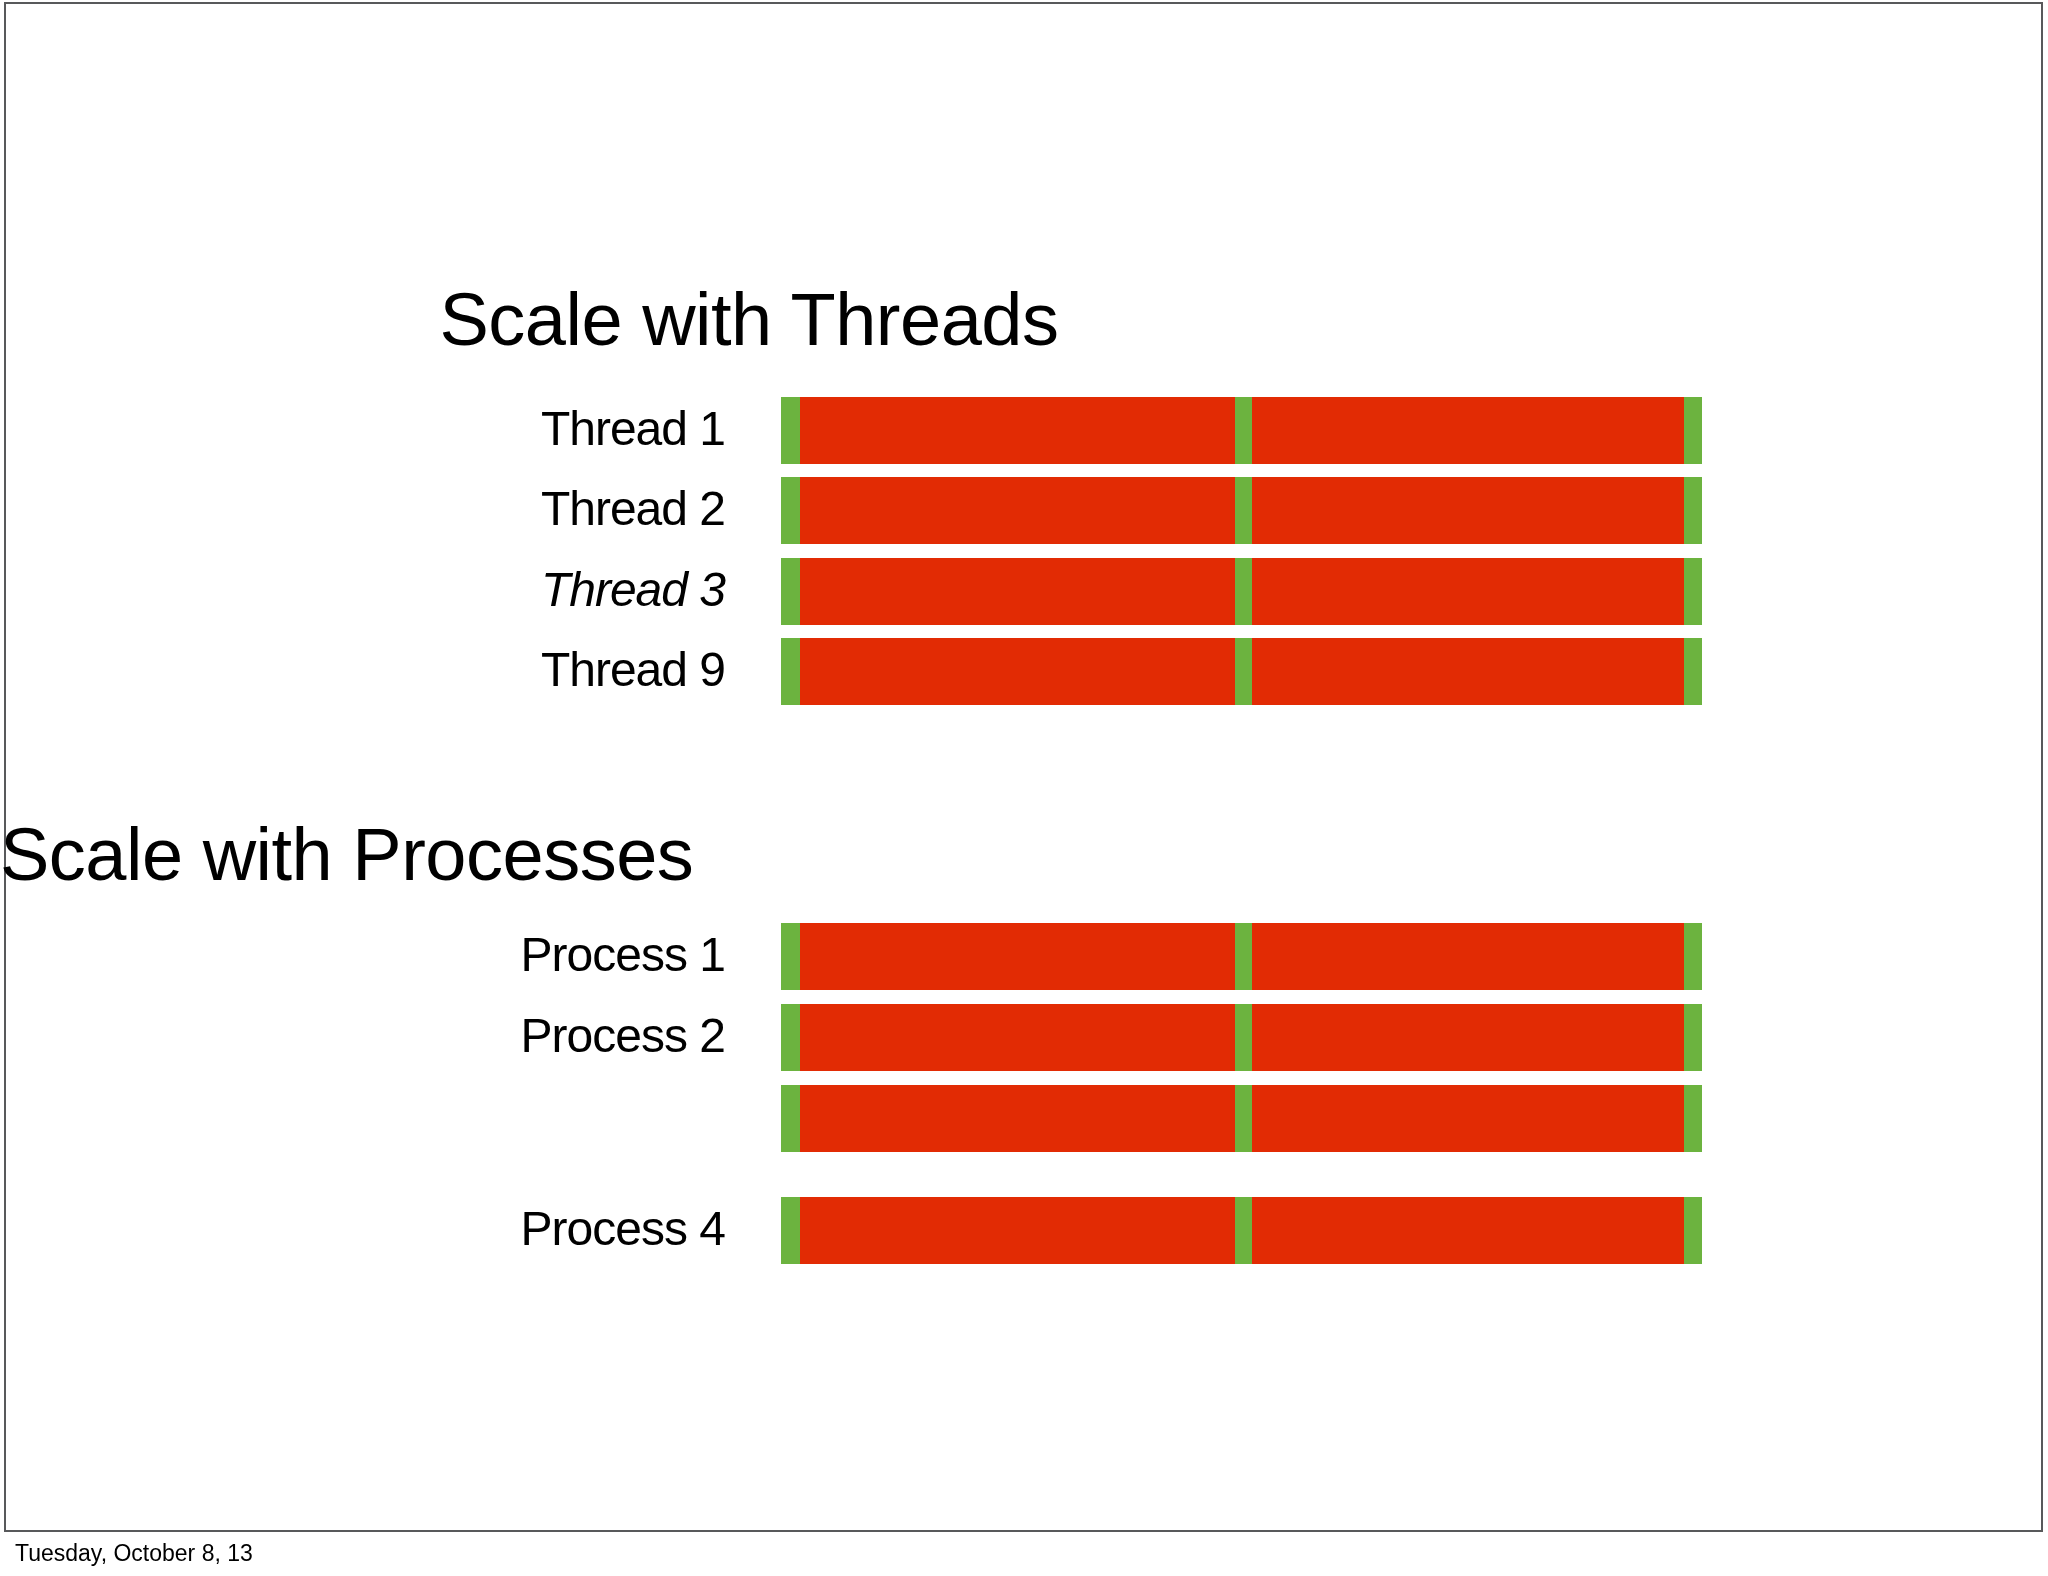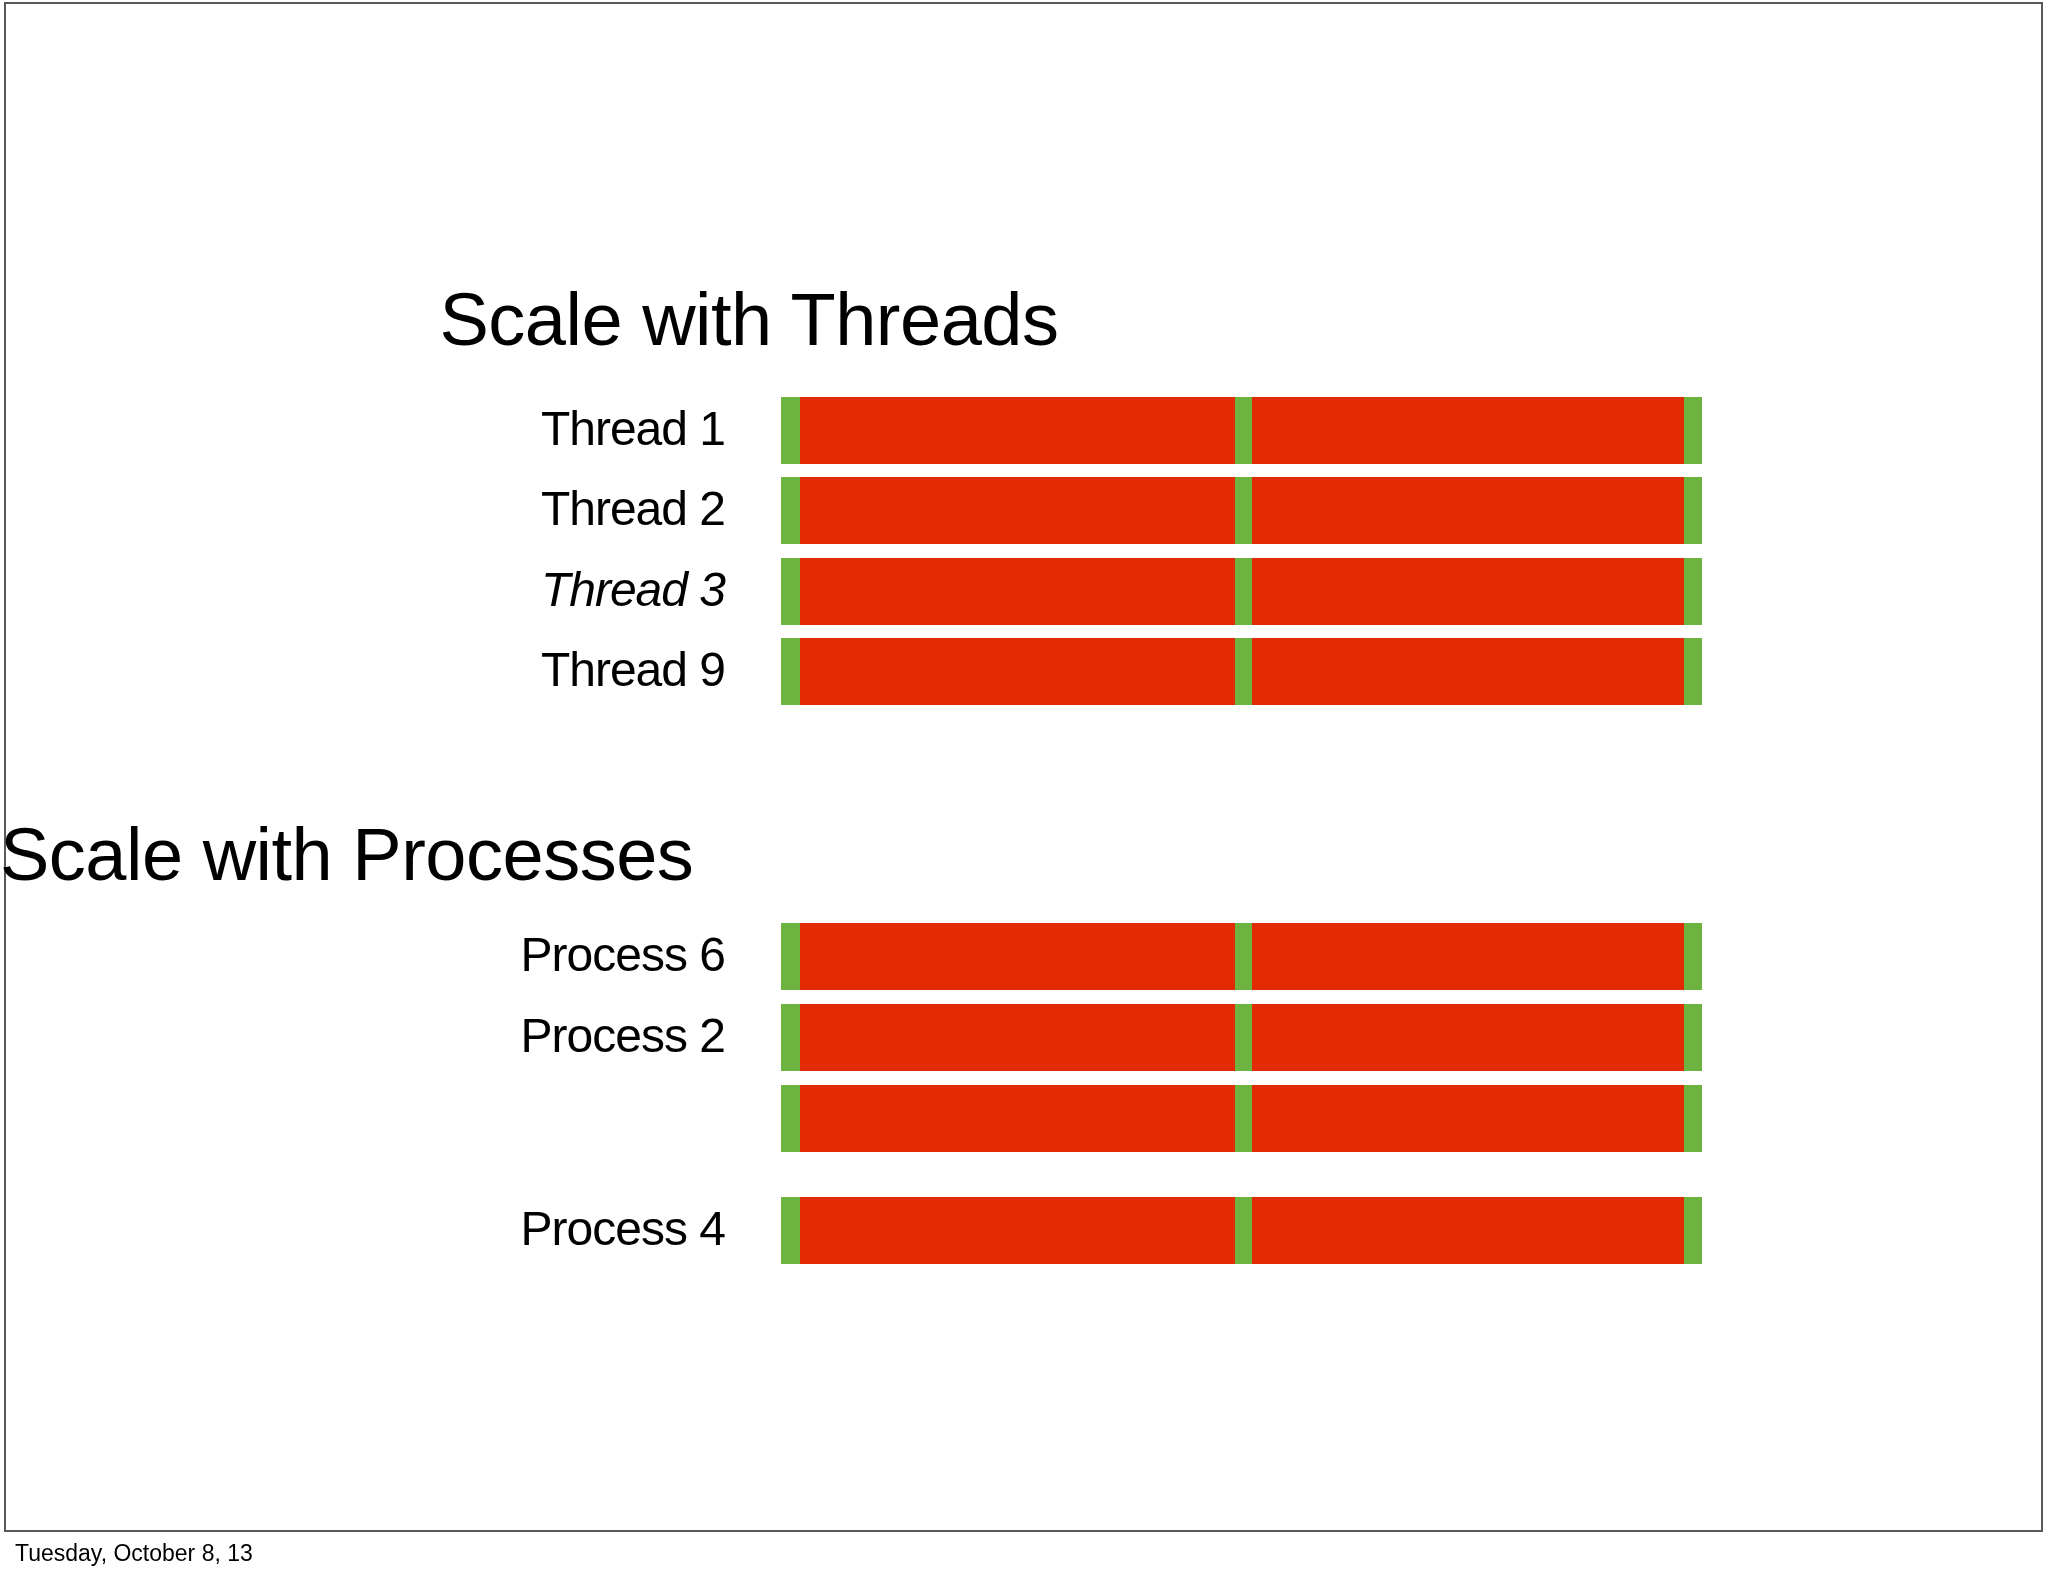--- a/index.html
+++ b/index.html
@@ -151,21 +151,21 @@
     <div class="row-label">Thread 9</div>
     <div class="bar">
       <div class="bar-seg seg-left"></div>
       <div class="bar-seg seg-right"></div>
     </div>
   </div>
 
   <div class="section-title" id="title-processes">Scale with Processes</div>
 
   <div class="row" style="top:923px;">
-    <div class="row-label">Process 6</div>
+    <div class="row-label">Process 1</div>
     <div class="bar">
       <div class="bar-seg seg-left"></div>
       <div class="bar-seg seg-right"></div>
     </div>
   </div>
 
   <div class="row" style="top:1004px;">
     <div class="row-label">Process 2</div>
     <div class="bar">
       <div class="bar-seg seg-left"></div>

